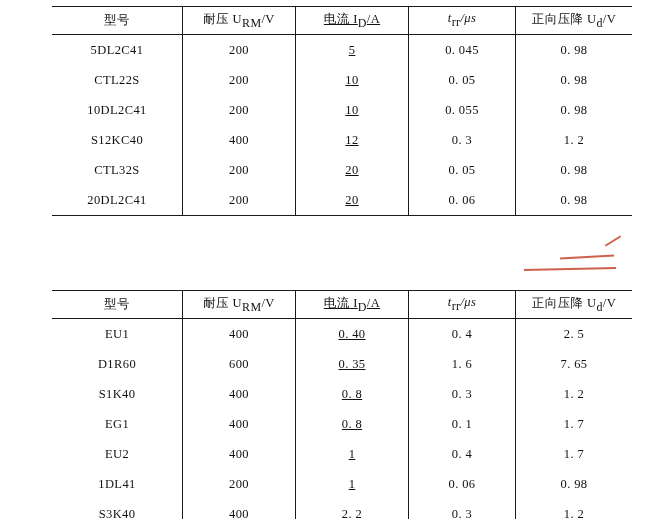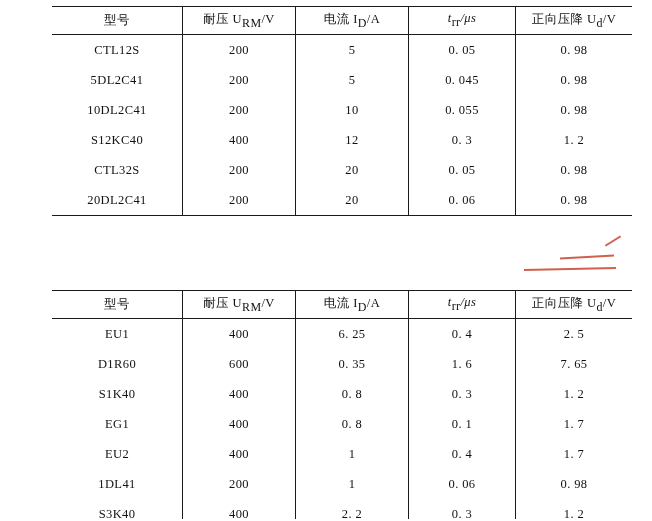--- a/index.html
+++ b/index.html
@@ -57,21 +57,21 @@
   
   table.data-table th.vsep,
   table.data-table td.vsep {
     border-right: 1px solid #1a1a1a;
   }
   table.data-table th.first,
   table.data-table td.first {
     width: 130px;
   }
   table.data-table th.c2, table.data-table td.c2 { width: 112px; }
-  table.data-table th.c3, table.data-table td.c3 { width: 112px; }
+  table.data-table th.c3, table.data-table td.c3 { width: 112px; text-decoration: underline; }
   table.data-table th.c4, table.data-table td.c4 { width: 106px; }
   table.data-table th.c5, table.data-table td.c5 { width: 116px; }
 
   .hdr-label { white-space: nowrap; }
   .ital { font-style: italic; text-align: right; }
   .sub {
     font-size: 12px;
     vertical-align: sub;
     font-style: normal;
   }
@@ -133,31 +133,31 @@
           <th class="c4 vsep">
             <span class="hdr-label ital"><span>t</span><span class="sub">rr</span><span class="ital">/μs</span></span>
           </th>
           <th class="c5">
             <span class="hdr-label"><span>正向压降 U</span><span class="sub">d</span><span>/V</span></span>
           </th>
         </tr>
       </thead>
       <tbody>
           <tr>
-            <td class="first vsep">CTL12S</td>
-            <td class="c2 vsep">200</td>
-            <td class="c3 vsep">5</td>
-            <td class="c4 vsep">0. 05</td>
-            <td class="c5">0. 98</td>
-          </tr>
-          <tr>
             <td class="first vsep">5DL2C41</td>
             <td class="c2 vsep">200</td>
             <td class="c3 vsep">5</td>
             <td class="c4 vsep">0. 045</td>
+            <td class="c5">0. 98</td>
+          </tr>
+          <tr>
+            <td class="first vsep">CTL22S</td>
+            <td class="c2 vsep">200</td>
+            <td class="c3 vsep">10</td>
+            <td class="c4 vsep">0. 05</td>
             <td class="c5">0. 98</td>
           </tr>
           <tr>
             <td class="first vsep">10DL2C41</td>
             <td class="c2 vsep">200</td>
             <td class="c3 vsep">10</td>
             <td class="c4 vsep">0. 055</td>
             <td class="c5">0. 98</td>
           </tr>
           <tr>
@@ -207,21 +207,21 @@
           </th>
           <th class="c5">
             <span class="hdr-label"><span>正向压降 U</span><span class="sub">d</span><span>/V</span></span>
           </th>
         </tr>
       </thead>
       <tbody>
           <tr>
             <td class="first vsep">EU1</td>
             <td class="c2 vsep">400</td>
-            <td class="c3 vsep">6. 25</td>
+            <td class="c3 vsep">0. 40</td>
             <td class="c4 vsep">0. 4</td>
             <td class="c5">2. 5</td>
           </tr>
           <tr>
             <td class="first vsep">D1R60</td>
             <td class="c2 vsep">600</td>
             <td class="c3 vsep">0. 35</td>
             <td class="c4 vsep">1. 6</td>
             <td class="c5">7. 65</td>
           </tr>

